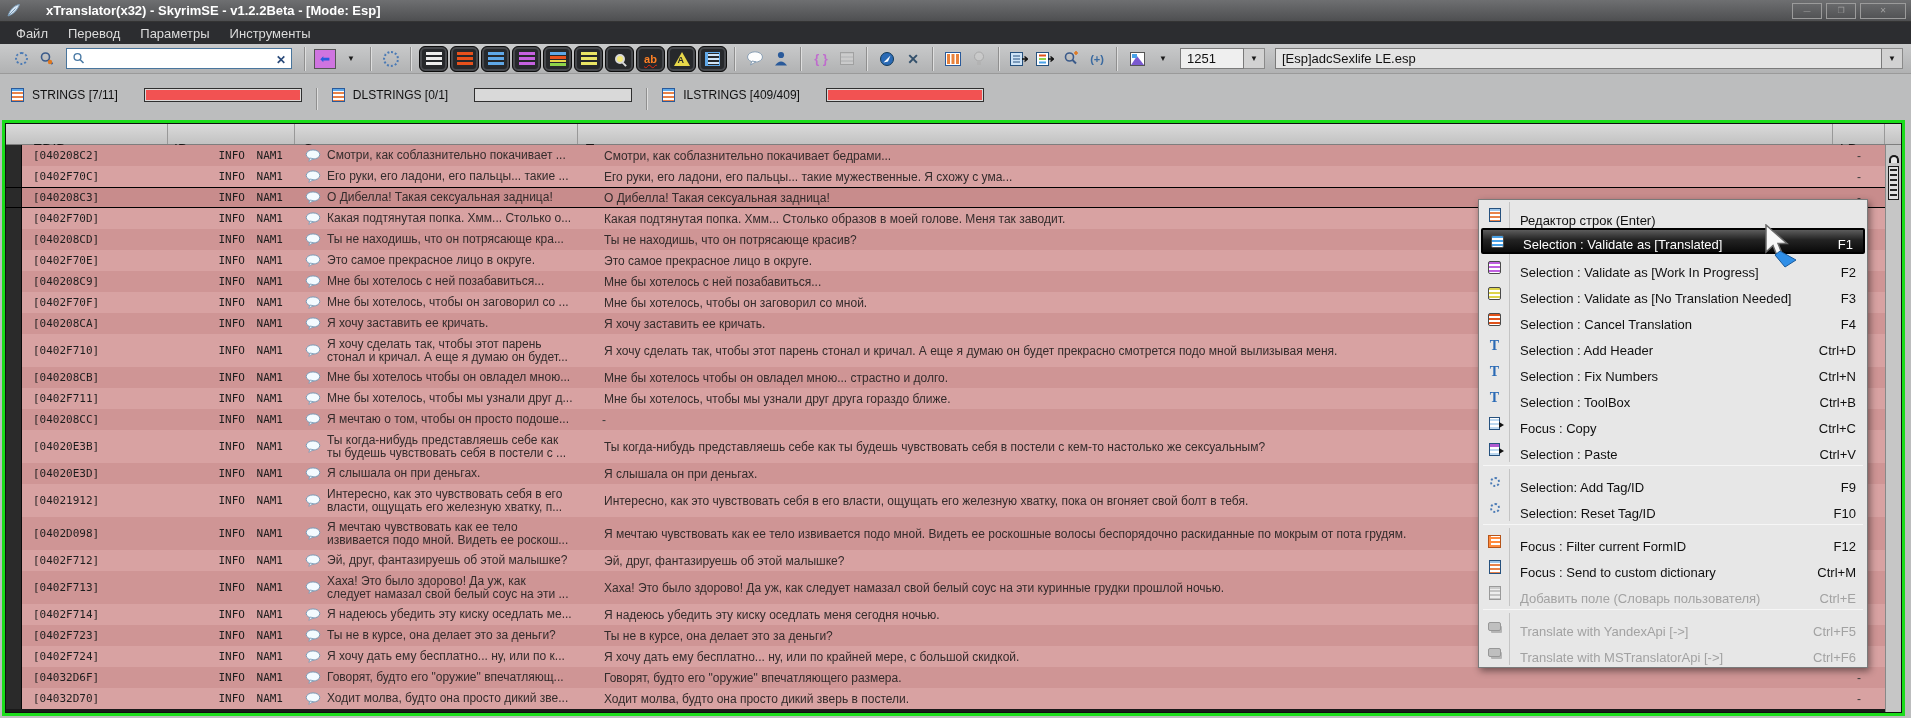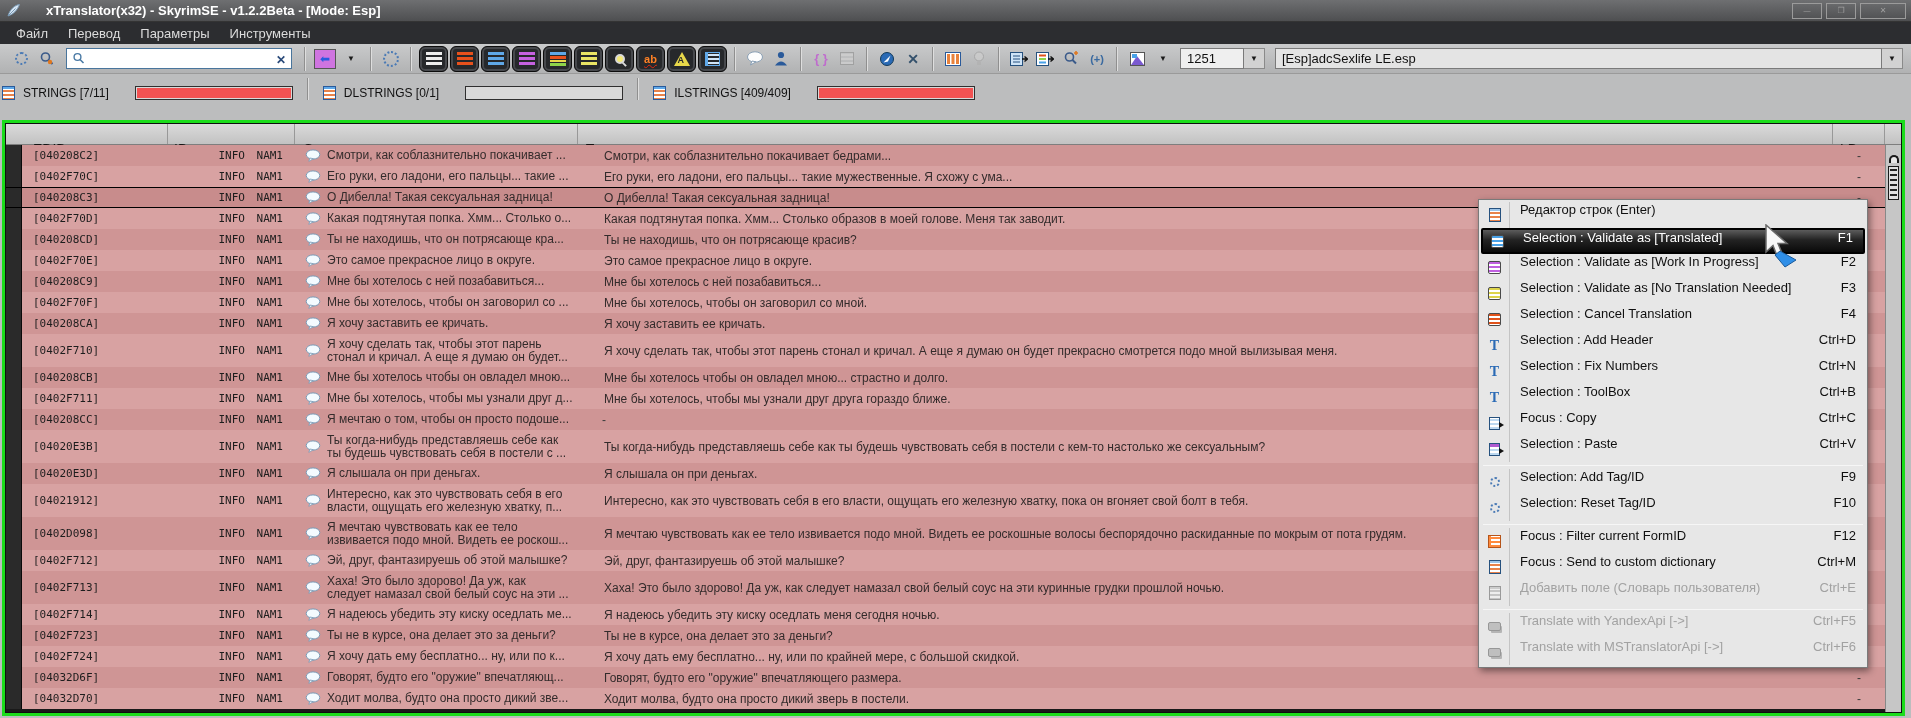--- a/index.html
+++ b/index.html
@@ -54,21 +54,21 @@
   .braces{color:#c05fd0;font:bold 13px "Liberation Sans",sans-serif;opacity:.85}
   .grid-gray{width:14px;height:13px;border:1px solid #9a9a9a;background:repeating-linear-gradient(to bottom,#cfcfcf 1px 3px,transparent 3px 5px);opacity:.8}
   .xmark{color:#33506b;font-weight:bold;font-size:14px}
   .plusparen{color:#3a6aa0;font:bold 11px "Liberation Sans",sans-serif}
   .combo{height:21px;background:#efefef;border:1px solid #7a7a7a;display:flex;align-items:center;font-size:13px;padding:0 6px;color:#111;white-space:nowrap}
   .combo.cp{width:64px;margin-left:4px}
   .combo.esp{flex:1;margin-left:10px;background:#e4e4e4}
   .combo-btn{width:21px;height:21px;background:#d2d2d2;border:1px solid #8a8a8a;border-left:none;display:flex;align-items:center;justify-content:center}
 
   
-  .statusrow{position:absolute;left:0;top:74px;right:0;height:26px;background:#bcbdbe;display:flex;align-items:flex-end;padding:0 2px}
+  .statusrow{position:absolute;left:0;top:88px;right:0;height:26px;background:#bcbdbe;display:flex;align-items:flex-start;padding:0 11px}
   .sgroup{display:flex;align-items:center}
   .st-ico{width:13px;height:14px;border:1px solid #2a5a9a;box-shadow:inset 0 2px 0 #5fa8e8;
     background:repeating-linear-gradient(to bottom,#e8824a 3px 5px,#fff 5px 7px);margin-right:8px}
   .slabel{font-size:12px;color:#101010;margin-right:26px;white-space:nowrap}
   .pbar{width:158px;height:14px;border:1px solid #2f2f2f;background:#d9d9d9;padding:1px}
   .pfill{display:block;height:100%;background:#f25252}
   .ssep{width:2px;height:22px;border-left:1px solid #8f8f8f;border-right:1px solid #dedede;margin:0 14px}
 
   
   .grid{position:absolute;left:2px;top:120px;width:1903px;height:596px;border:3px solid #1bdc1b;background:#0e0e0e}
@@ -99,21 +99,21 @@
   .c-ld{width:52px;justify-content:center;color:#3a3a3a;font-size:12px}
   .vscroll{position:absolute;top:22px;right:1px;bottom:1px;width:16px;background:#c6c6c6;border-left:1px solid #888}
   .vs-top{height:18px;display:flex;align-items:flex-end;justify-content:center}
   .vs-hood{width:10px;height:8px;border:2px solid #1a1a1a;border-bottom:none;border-radius:7px 7px 0 0;background:#e8e8e8}
   .vs-thumb{margin:3px 2px 0;height:34px;border:1px solid #1a1a1a;background:#e0e0e0;padding:2px 1px}
   .vs-lines{display:block;height:100%;background:repeating-linear-gradient(to bottom,#222 0 2px,#e0e0e0 2px 5px)}
 
   
   .ctxmenu{position:absolute;left:1478px;top:199px;width:390px;background:#e7e7e7;border:1px solid #7a7a7a;
     box-shadow:2px 3px 7px rgba(0,0,0,.45);padding:2px 1px;z-index:10}
-  .cm-item{height:26px;display:flex;align-items:flex-start}
+  .cm-item{height:26px;display:flex;align-items:flex-end}
   .cm-ico{width:30px;align-self:stretch;display:flex;align-items:center;justify-content:center;
     border-right:1px solid #c4c4c4;margin-right:10px;flex:none}
   .cm-label{font-size:13px;color:#101010;flex:1;white-space:nowrap;overflow:hidden}
   .cm-short{font-size:13px;color:#101010;padding:0 10px 0 6px;white-space:nowrap}
   .cm-item.disabled .cm-label,.cm-item.disabled .cm-short{color:#a2a2a2}
   .cm-sep{height:1px;background:#9e9e9e;border-bottom:1px solid #f6f6f6;margin:3px 3px}
   .cm-item.highlighted{border:2px solid #000;border-radius:2px;background:linear-gradient(#5c5c5c,#232323 45%,#0a0a0a);margin:0 1px}
   .cm-item.highlighted .cm-label,.cm-item.highlighted .cm-short{color:#fff}
   .cm-item.highlighted .cm-ico{border-right-color:transparent}
   

